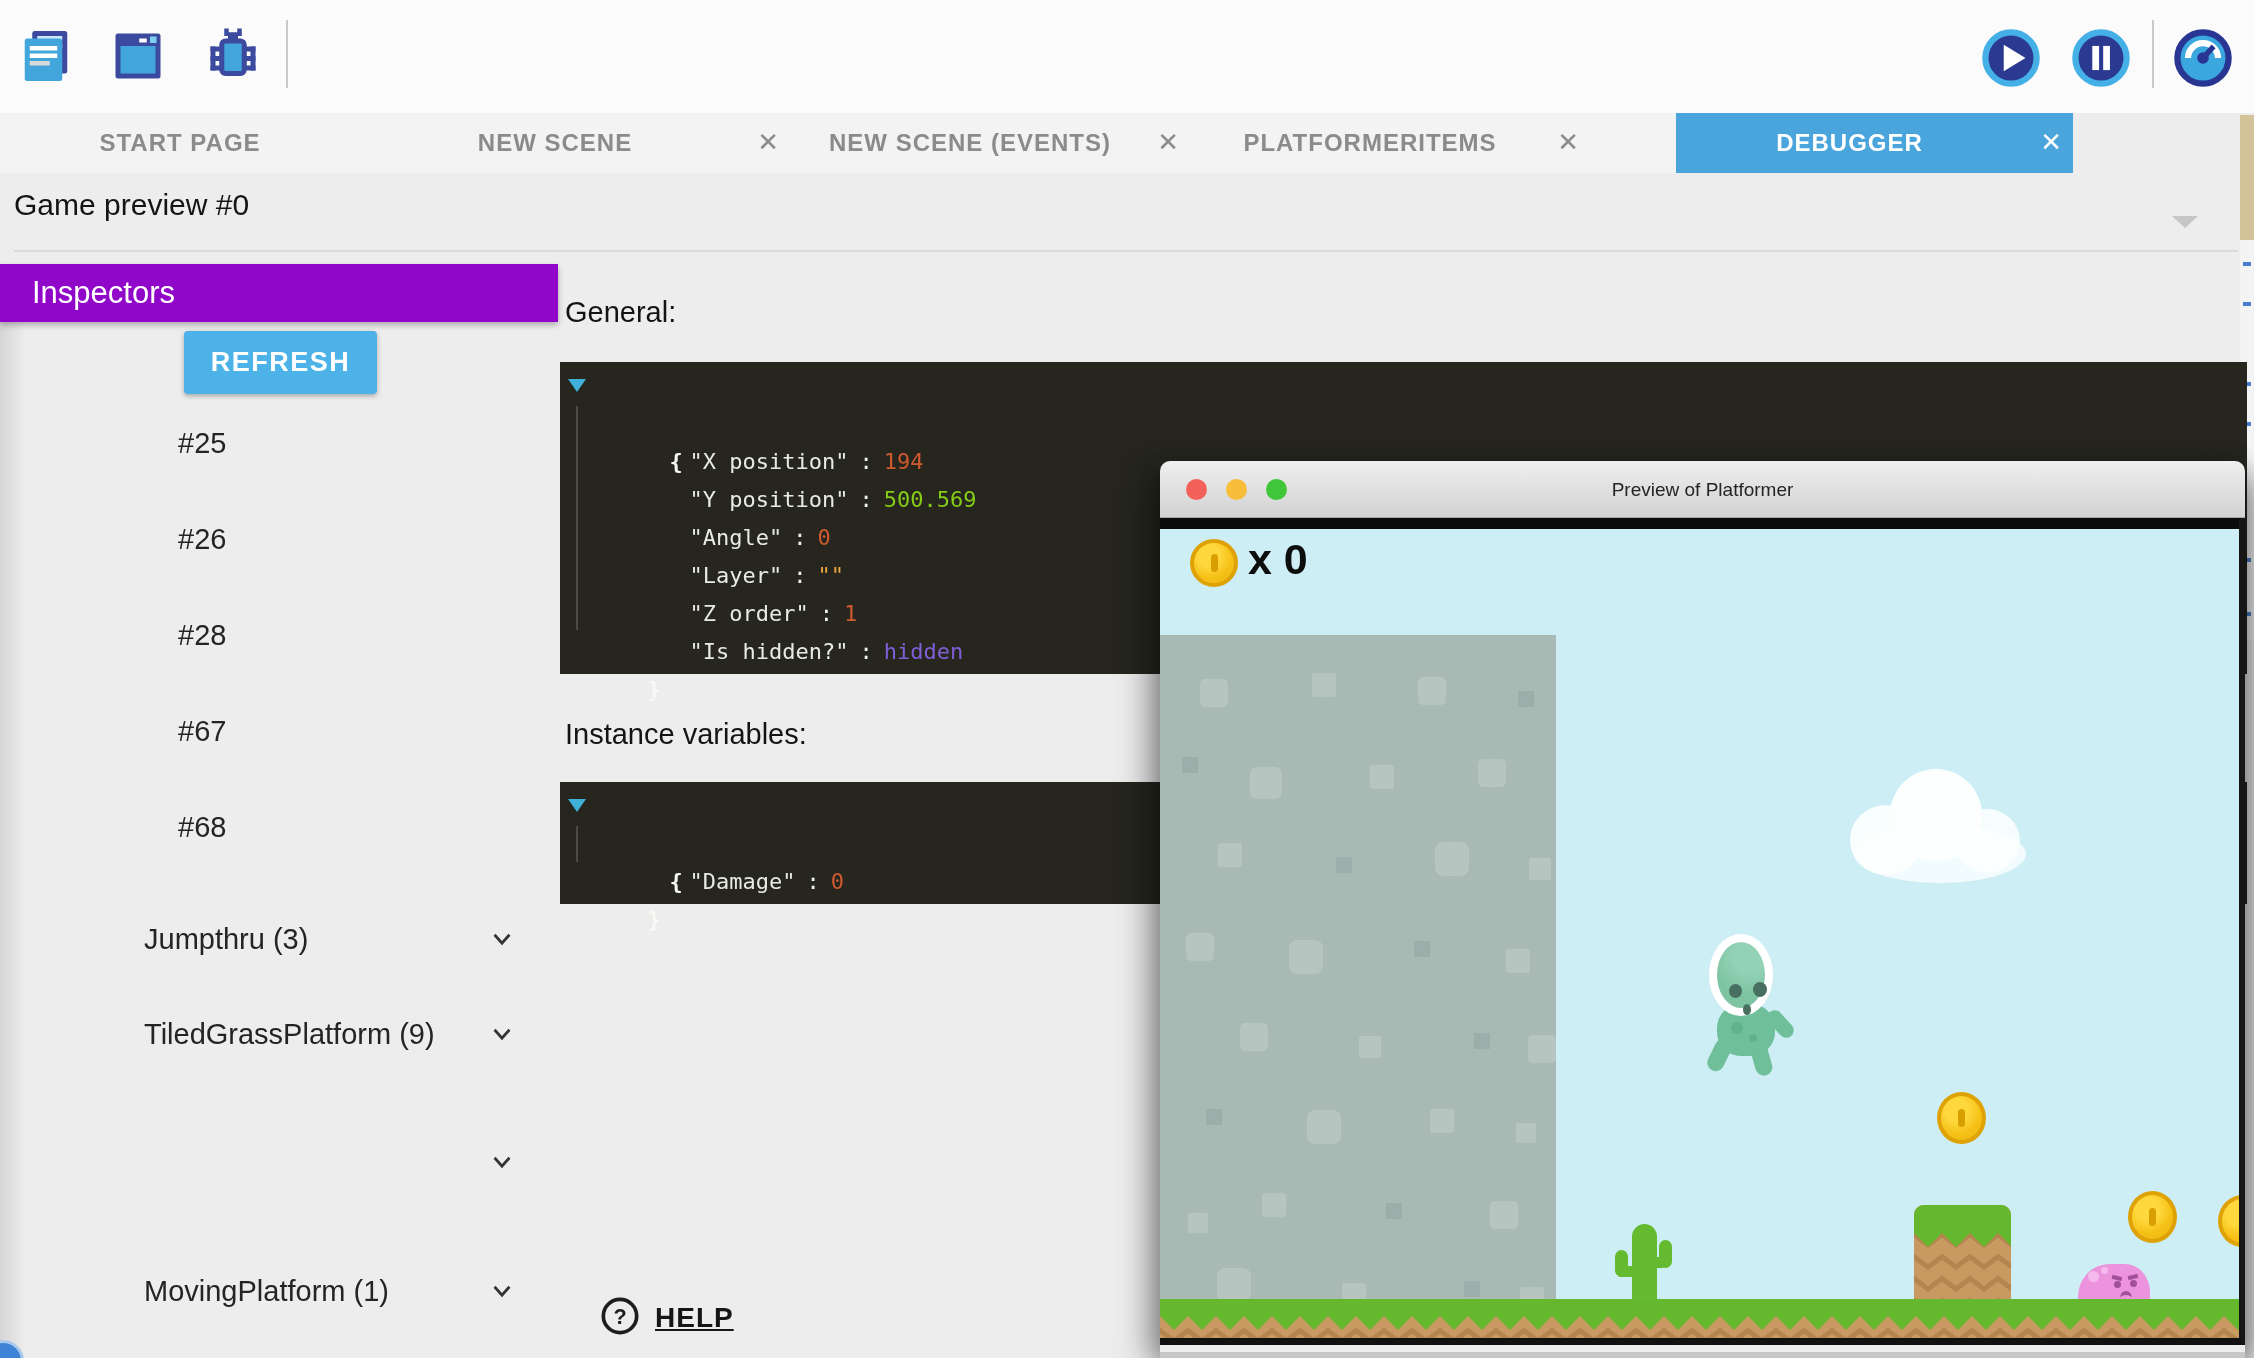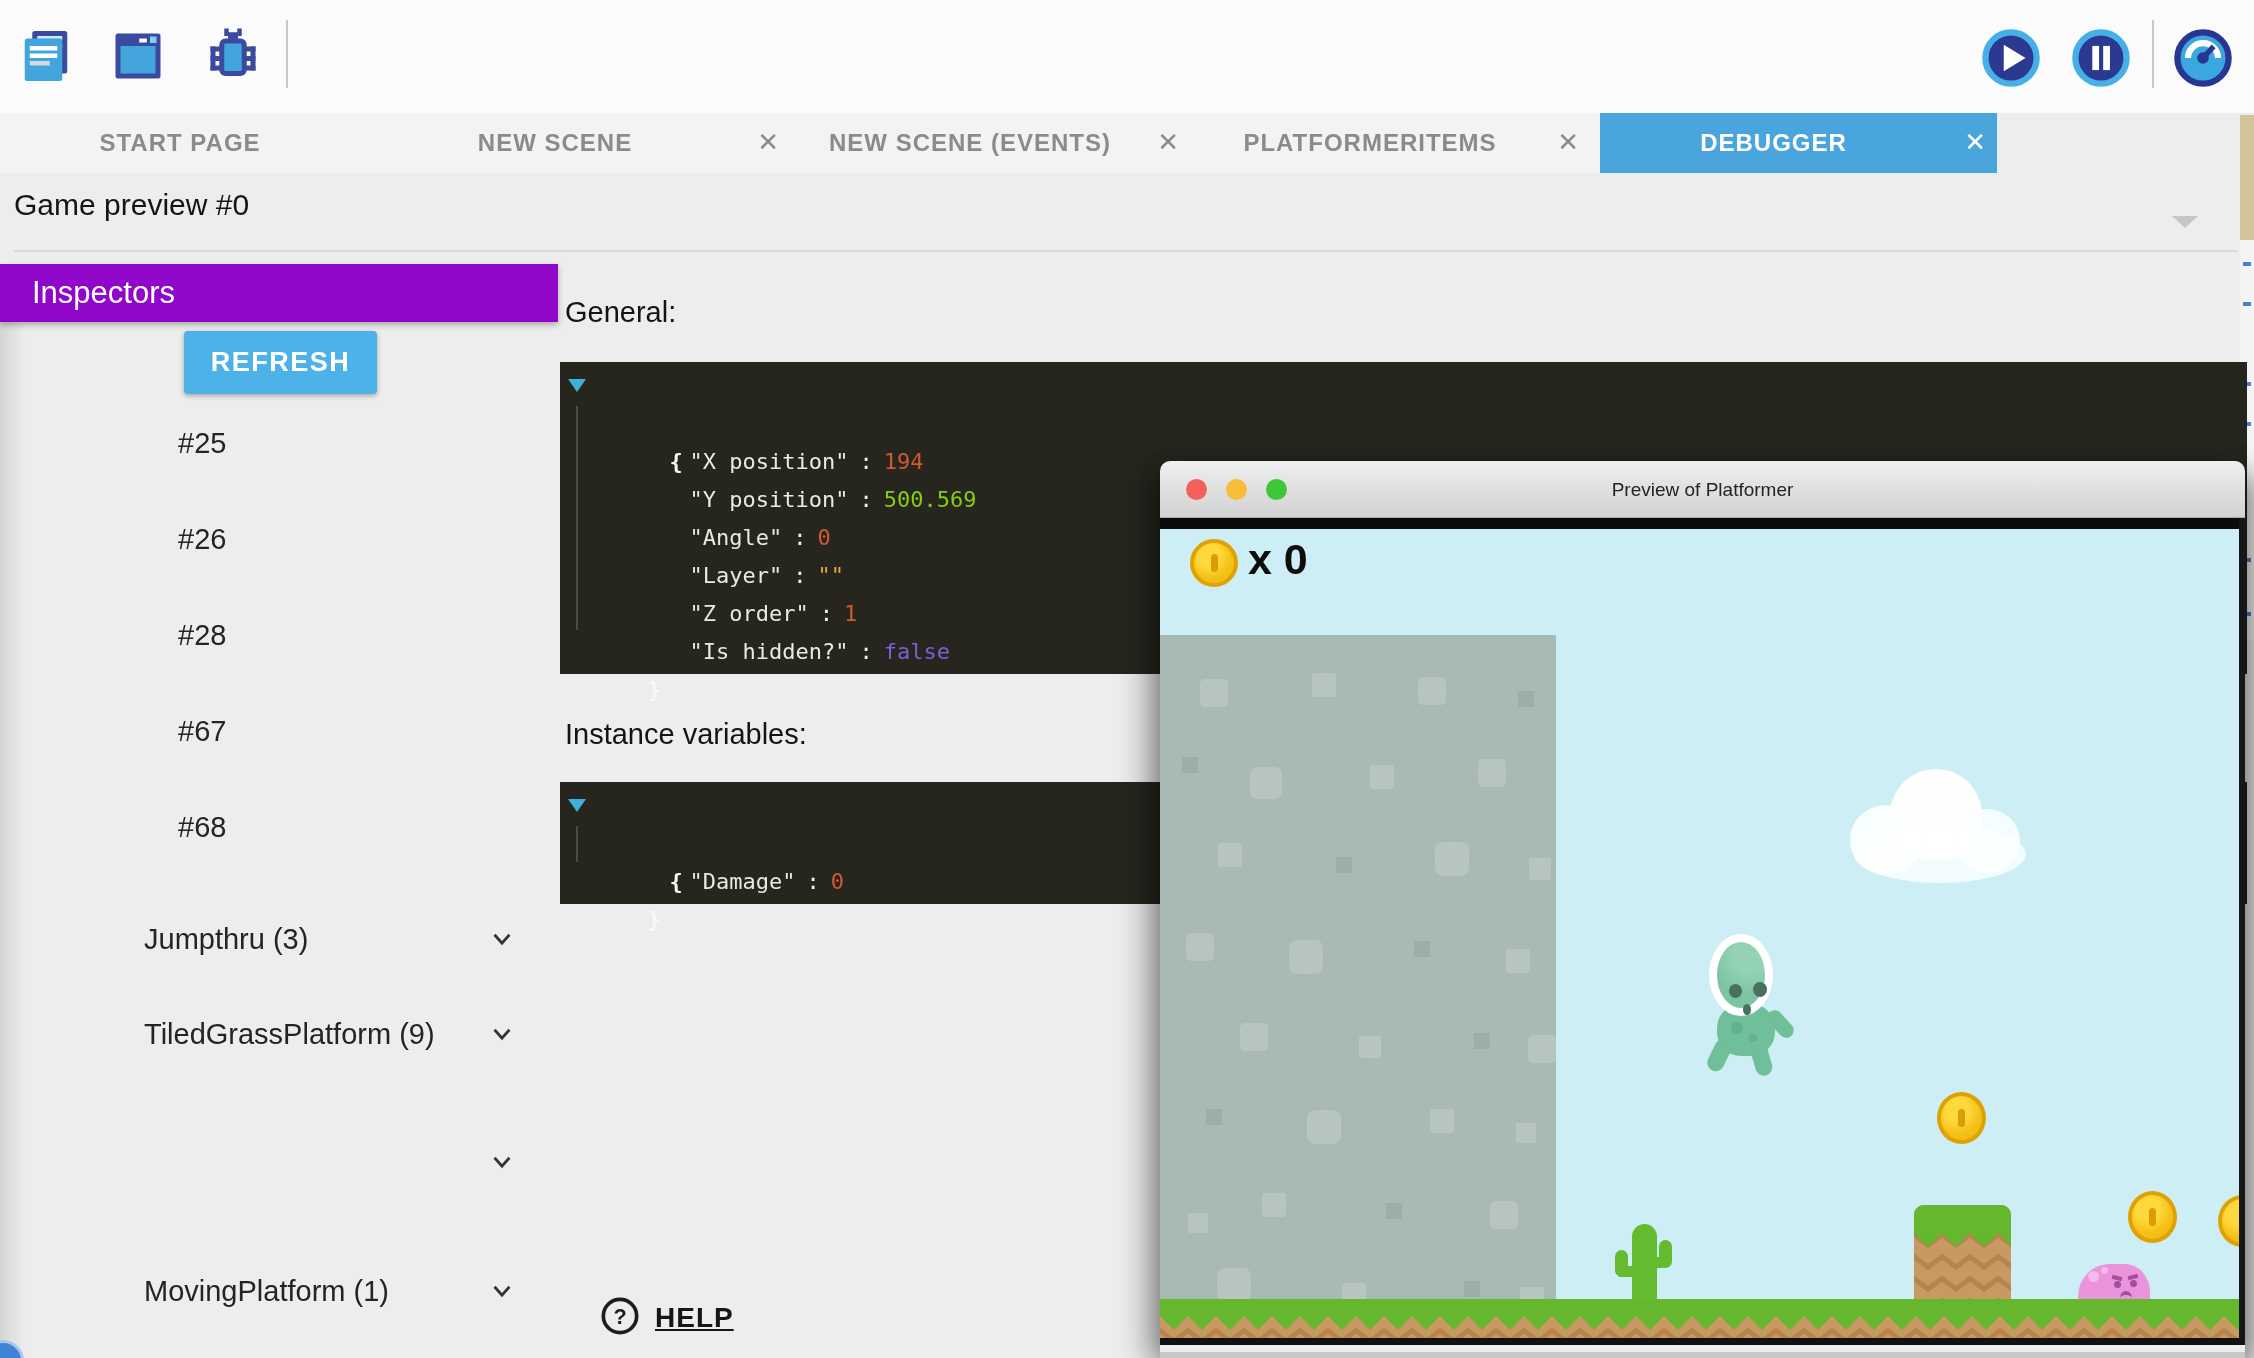--- a/index.html
+++ b/index.html
@@ -17,21 +17,21 @@
   .tabbar { position:absolute; left:0; top:113px; width:1792px; height:60px; background:#f3f3f3; }
   .tab { position:absolute; top:0; height:60px; display:flex; align-items:center; justify-content:center;
          font-size:24px; font-weight:bold; letter-spacing:1px; color:#8b8b8b; cursor:pointer; }
   .tab .close { position:absolute; right:10px; top:14px; font-size:26px; font-weight:normal; color:#8b8b8b; cursor:pointer; }
   .tab.active { background:#4aa5dc; color:#ffffff; }
   .tab.active .close { color:#ffffff; }
   .tab-start   { left:0; width:360px; }
   .tab-scene   { left:360px; width:430px; padding-right:40px; }
   .tab-events  { left:790px; width:400px; padding-right:40px; }
   .tab-items   { left:1190px; width:400px; padding-right:40px; }
-  .tab-debug   { left:1600px; width:397px; padding-right:50px; }
+  .tab-debug   { left:1676px; width:397px; padding-right:50px; }
 
   
   .preview-select-label { position:absolute; left:14px; top:188px; font-size:30px; color:#141414; }
   .select-arrow { position:absolute; left:2172px; top:216px; width:0; height:0;
                   border-left:13px solid transparent; border-right:13px solid transparent;
                   border-top:12px solid #c6c6c6; cursor:pointer; }
   .select-divider { position:absolute; left:14px; top:250px; width:2224px; height:2px; background:#dadada; }
 
   
   .strip-tan   { position:absolute; left:2240px; top:115px; width:14px; height:125px; background:#d3c399; }
@@ -320,21 +320,21 @@
     <div class="code-row">
       <span class="k">"Angle"</span><span class="sep">:</span><span class="v-int">0</span>
     </div>
     <div class="code-row">
       <span class="k">"Layer"</span><span class="sep">:</span><span class="v-str">""</span>
     </div>
     <div class="code-row">
       <span class="k">"Z order"</span><span class="sep">:</span><span class="v-int">1</span>
     </div>
     <div class="code-row">
-      <span class="k">"Is hidden?"</span><span class="sep">:</span><span class="v-bool">false</span>
+      <span class="k">"Is hidden?"</span><span class="sep">:</span><span class="v-bool">hidden</span>
     </div>
     <div class="code-row brace-close">
       <span class="brace">}</span>
     </div>
   </div>
 
   <div class="section-heading" style="top:718px">Instance variables:</div>
 
   <div class="code-block" style="top:782px; height:122px;">
     <div class="indent-guide" style="top:44px; height:36px;"></div>

